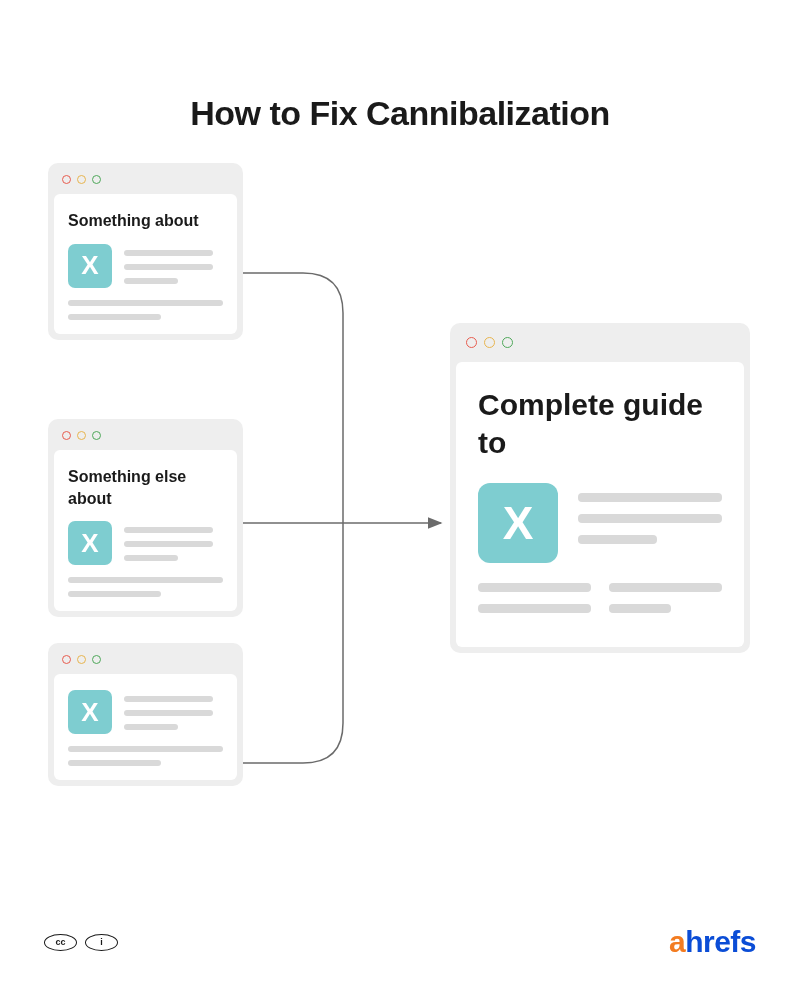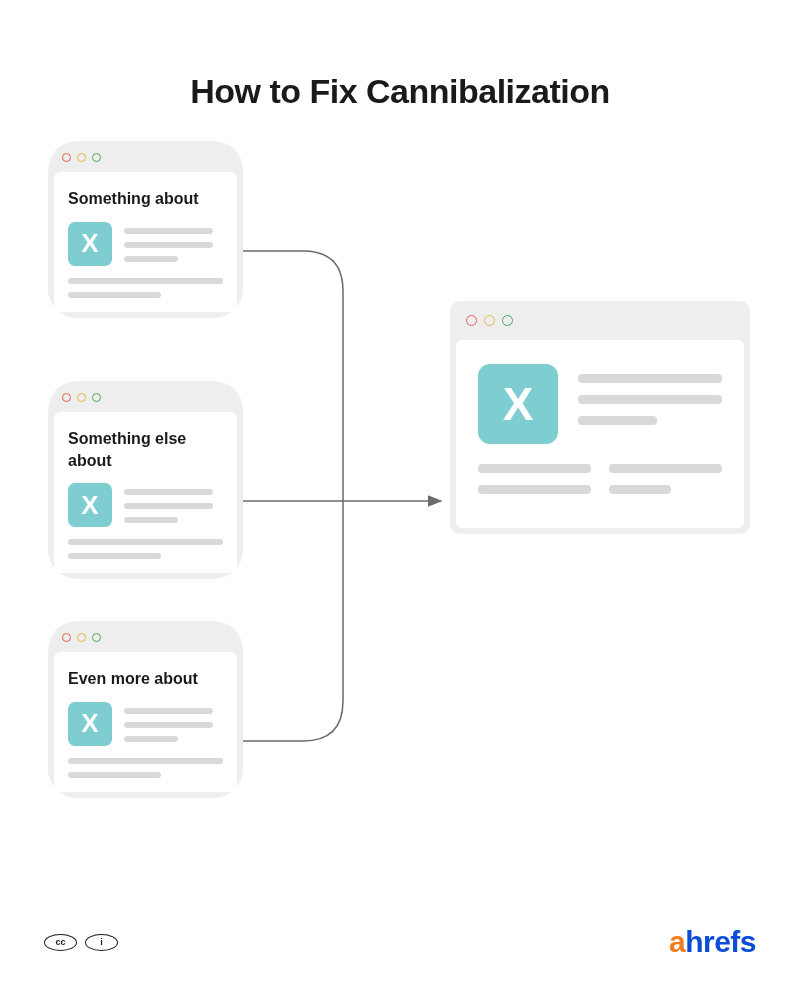--- a/index.html
+++ b/index.html
@@ -14,20 +14,21 @@
       font-family: -apple-system, BlinkMacSystemFont, "Segoe UI", Helvetica, Arial, sans-serif;
       position: relative;
     }
     .title {
       text-align: center;
       font-size: 34px;
       font-weight: 800;
       color: #1a1a1a;
       padding-top: 72px;
       letter-spacing: -0.5px;
+      margin-top: 22px;
     }
     .canvas {
       position: relative;
       width: 100%;
       height: 760px;
       margin-top: 30px;
     }
     .browser {
       position: absolute;
       background: #eeeeee;
@@ -123,24 +124,23 @@
     .bottom-big-grid .col {
       flex: 1;
       display: flex;
       flex-direction: column;
       gap: 12px;
     }
     
     .small {
       width: 195px;
       left: 48px;
-      border-radius: 29px;
     }
     #b1 { top: 0; }
-    #b2 { top: 240px; }
+    #b2 { top: 256px; }
     #b3 { top: 480px; }
     
     .browser-big {
       width: 300px;
       left: 450px;
       top: 160px;
     }
     
     .arrows {
       position: absolute;
@@ -243,21 +243,20 @@
     </div>
   </div>
 
   <div id="b3" class="browser small">
     <div class="browser-bar">
       <span class="dot red"></span>
       <span class="dot yellow"></span>
       <span class="dot green"></span>
     </div>
     <div class="browser-content">
-      <div class="card-title">Even more about</div>
       <div class="row">
         <div class="x-box">X</div>
         <div class="lines">
           <div class="line" style="width:90%"></div>
           <div class="line" style="width:90%"></div>
           <div class="line" style="width:55%"></div>
         </div>
       </div>
       <div class="bottom-lines">
         <div class="line" style="width:100%"></div>
@@ -266,20 +265,21 @@
     </div>
   </div>
 
   <div class="browser browser-big">
     <div class="browser-bar">
       <span class="dot red"></span>
       <span class="dot yellow"></span>
       <span class="dot green"></span>
     </div>
     <div class="browser-content">
+      <div class="card-title">Complete guide to</div>
       <div class="row">
         <div class="x-box">X</div>
         <div class="lines">
           <div class="line" style="width:100%"></div>
           <div class="line" style="width:100%"></div>
           <div class="line" style="width:55%"></div>
         </div>
       </div>
       <div class="bottom-big-grid">
         <div class="col">

